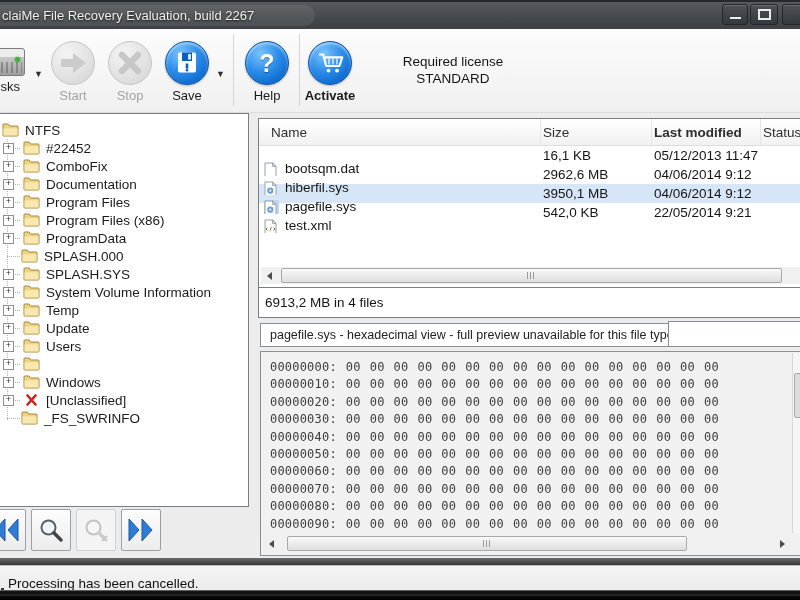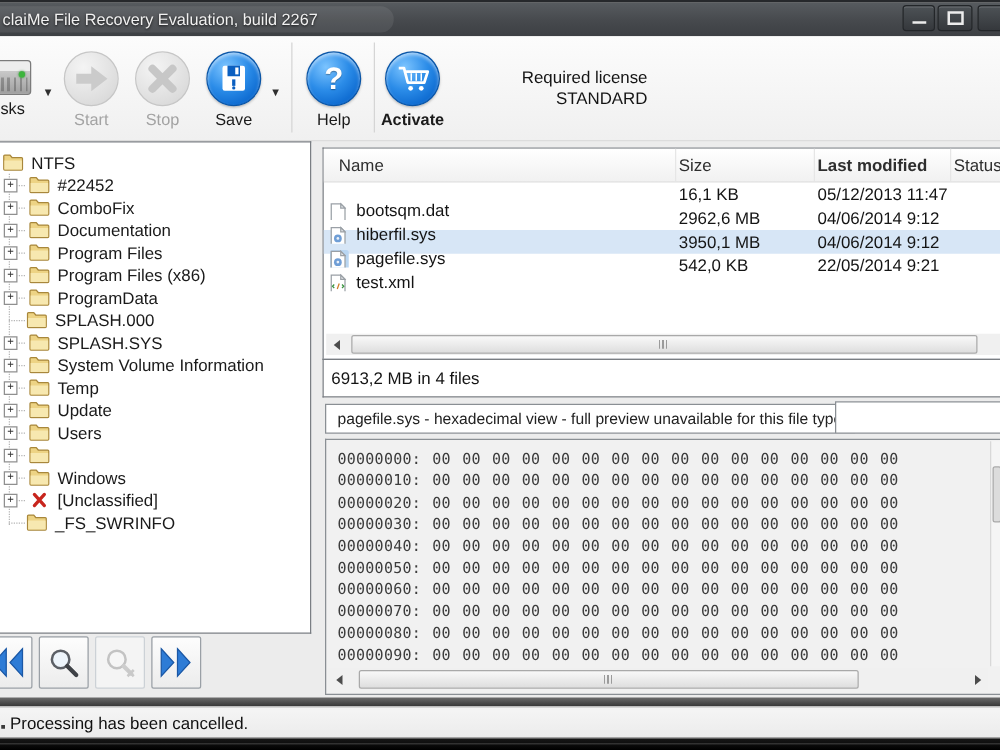--- a/index.html
+++ b/index.html
@@ -32,21 +32,21 @@
   .circ.gray{background:radial-gradient(circle at 35% 28%,#f4f4f4,#dfdfdf 65%,#d3d3d3);border:1px solid #c6c6c6;}
   .q-glyph{font-size:25px;font-weight:bold;color:#fff;text-shadow:0 1px 1px rgba(0,0,0,.35);line-height:1;}
   .tb-sep{position:absolute;top:5px;width:1px;height:72px;background:#d5d5d5;}
   .dd-arrow{position:absolute;font-size:9px;color:#2f2f2f;line-height:1;}
   .drive-icon{position:relative;width:40px;height:26px;margin:7px auto 0;border:1px solid #7b7b7b;border-radius:3px;
     background:linear-gradient(#ededed 0 30%,#c9c9c9 30%,#9f9f9f);}
   .drive-icon::before{content:"";position:absolute;left:2px;right:2px;bottom:2px;height:11px;
     background:repeating-linear-gradient(90deg,rgba(60,60,60,.35) 0 2px,transparent 2px 5px);}
   .drive-icon::after{content:"";position:absolute;right:4px;top:8px;width:5px;height:5px;border-radius:50%;
     background:#3db53d;box-shadow:0 0 2px #2c8f2c;}
-  .license{position:absolute;left:388px;top:24px;width:130px;text-align:right;
+  .license{position:absolute;left:388px;top:24px;width:130px;text-align:center;
     font-size:13.5px;color:#141414;line-height:17px;}
 
   
   .tree-panel{position:absolute;left:0;top:113px;width:248px;height:392px;background:#fff;
     border:1px solid #7a7e83;border-left:none;overflow:hidden;}
   .tree-rows{position:absolute;left:0;top:7px;right:0;}
   .tree-row{position:relative;height:18px;display:flex;align-items:center;font-size:13.5px;color:#1a1a1a;white-space:nowrap;}
   .tree-row.child{padding-left:3px;}
   .tree-row.root{padding-left:2px;}
   .tree-vline{position:absolute;left:7px;top:25px;height:281px;border-left:1px dotted #b5b5b5;}
@@ -112,21 +112,21 @@
   .hex-line{font-family:"DejaVu Sans Mono",monospace;font-size:12px;line-height:17.4px;
     color:#3d3d3d;letter-spacing:.2px;word-spacing:1.6px;white-space:pre;}
   .hex-hscroll{left:2px;right:12px;bottom:3px;}
   .hex-vscroll{position:absolute;right:0;top:1px;width:9px;bottom:22px;background:#f5f5f5;border-left:1px solid #d8d8d8;}
   .hex-vthumb{position:absolute;left:1px;right:1px;top:20px;height:45px;background:#dcdcdc;
     border:1px solid #a9a9a9;border-radius:2px;box-sizing:border-box;}
 
   
   .pre-status{position:absolute;left:0;top:558px;width:800px;height:7px;background:linear-gradient(#6b6b6b,#383838);}
   .statusbar{position:absolute;left:0;top:565px;width:800px;height:25px;background:linear-gradient(#f5f5f5,#ebebeb);
-    border-top:1px solid #bdbdbd;display:flex;align-items:center;font-size:13.5px;color:#101010;}
+    border-top:1px solid #bdbdbd;display:flex;align-items:flex-end;font-size:13.5px;color:#101010;}
   .status-frag{width:3px;height:3px;background:#3a3a3a;margin:6px 4px 0 1px;}
   .bottom-edge{position:absolute;left:0;top:590px;width:800px;height:10px;
     background:linear-gradient(#5e5e5e 0,#5e5e5e 1px,#171717 1px,#101010 40%,#3a3a3a 50%,#0b0b0b 60%,#000 100%);}
 </style>
 </head>
 <body>
 
 <div class="screen">
 
   <div class="titlebar">

